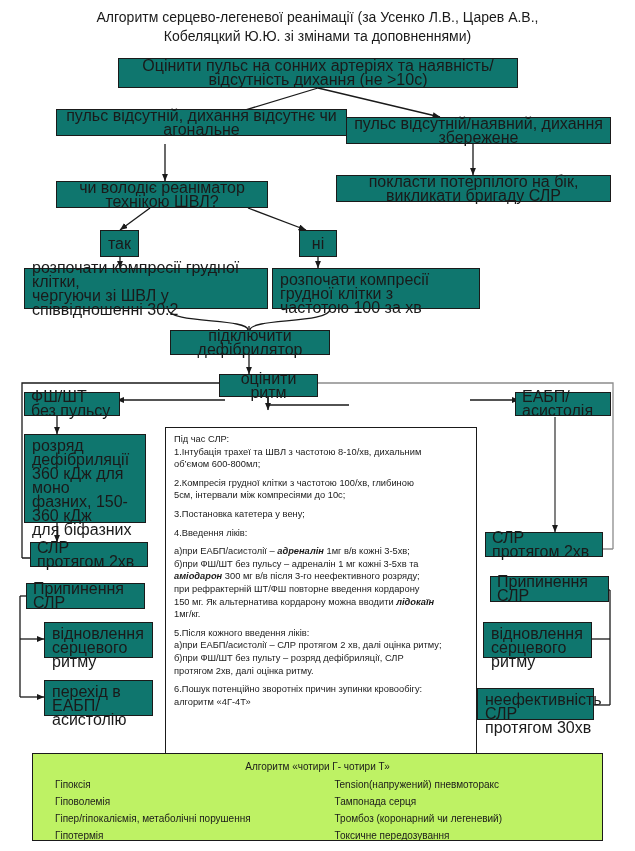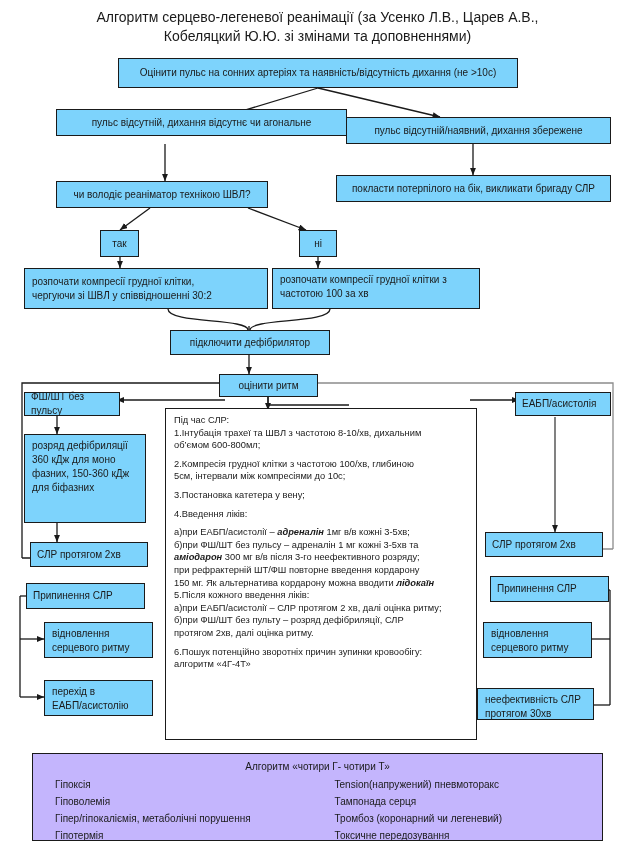--- a/index.html
+++ b/index.html
@@ -25,22 +25,22 @@
     font-size: 14px;
     line-height: 19px;
     color: #1a1a1a;
   }
   .title div { white-space: nowrap; }
 
   .box {
     position: absolute;
     box-sizing: border-box;
     border: 1.3px solid #1a1a1a;
-    background: #7dd3fc;
-    font-size: 10px;
+    background: #0f766e;
+    font-size: 16px;
     line-height: 14px;
     color: #1a1a1a;
     display: flex;
     align-items: center;
     z-index: 3;
   }
   .box.center { justify-content: center; text-align: center; }
   .box.left   { justify-content: flex-start; }
   .box .pad   { padding: 0 6px; width: 100%; }
   .box.multi  { align-items: flex-start; }
@@ -49,30 +49,31 @@
   .notebox {
     position: absolute;
     box-sizing: border-box;
     border: 1.3px solid #1a1a1a;
     background: #ffffff;
     font-size: 9.3px;
     line-height: 12.6px;
     color: #1a1a1a;
     padding: 5px 8px 4px 8px;
     z-index: 3;
+    margin-top: 19px;
   }
   .notebox p { margin: 0 0 6px 0; }
   .notebox p.tight { margin: 0; }
   .notebox b { font-weight: bold; font-style: italic; }
 
   .fourbox {
     position: absolute;
     box-sizing: border-box;
     border: 1.3px solid #1a1a1a;
-    background: #c4b5fd;
+    background: #bef264;
     z-index: 3;
     font-size: 10px;
     line-height: 17px;
   }
   .fourbox .hd {
     text-align: center;
     font-size: 10px;
     padding-top: 4px;
     padding-bottom: 1px;
   }
@@ -287,20 +288,21 @@
     <p>об’ємом 600-800мл;</p>
     <p class="tight">2.Компресія грудної клітки з частотою 100/хв, глибиною</p>
     <p>5см, інтервали між компресіями до 10с;</p>
     <p>3.Постановка катетера у вену;</p>
     <p>4.Введення ліків:</p>
     <p class="tight"><span>а)при ЕАБП/асистолії – </span><b>адреналін</b><span> 1мг в/в кожні 3-5хв;</span></p>
     <p class="tight">б)при ФШ/ШТ без пульсу – адреналін 1 мг кожні 3-5хв та</p>
     <p class="tight"><b>аміодарон</b><span> 300 мг в/в після 3-го неефективного розряду;</span></p>
     <p class="tight">при рефрактерній ШТ/ФШ повторне введення кордарону</p>
     <p class="tight"><span>150 мг. Як альтернатива кордарону можна вводити </span><b>лідокаїн</b></p>
+    <p>1мг/кг.</p>
     <p class="tight">5.Після кожного введення ліків:</p>
     <p class="tight">а)при ЕАБП/асистолії – СЛР протягом 2 хв, далі оцінка ритму;</p>
     <p class="tight">б)при ФШ/ШТ без пульту – розряд дефібриляції, СЛР</p>
     <p>протягом 2хв, далі оцінка ритму.</p>
     <p class="tight">6.Пошук потенційно зворотніх причин зупинки кровообігу:</p>
     <p class="tight">алгоритм «4Г-4Т»</p>
   </div>
 
   <div class="fourbox" style="left:32px; top:753px; width:571px; height:88px;">
     <div class="hd">Алгоритм «чотири Г- чотири Т»</div>

